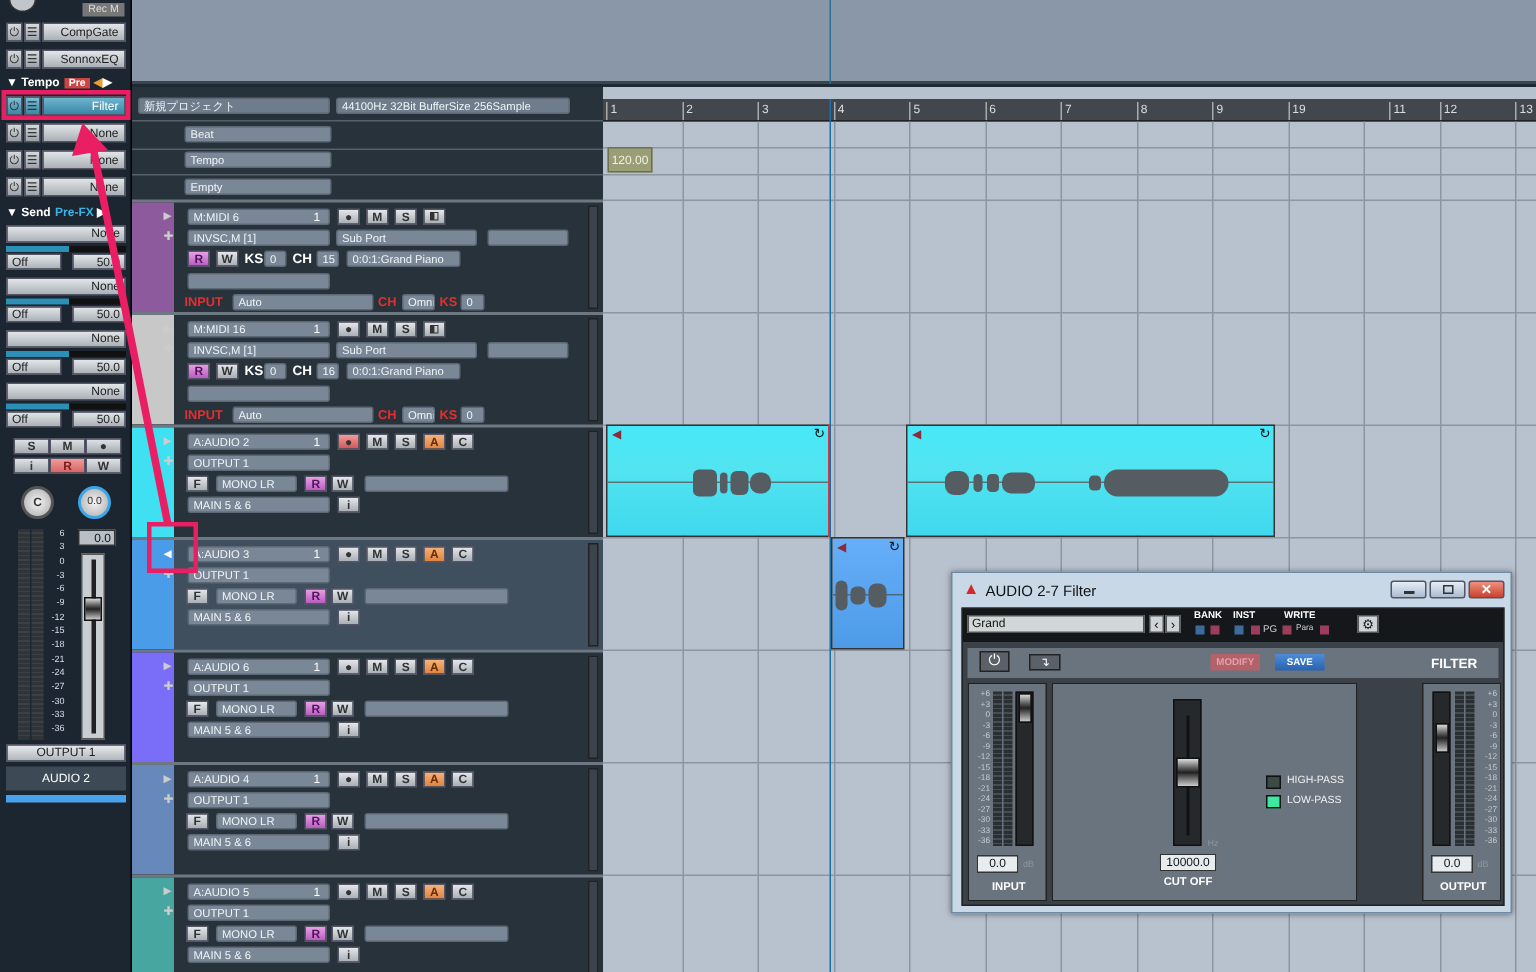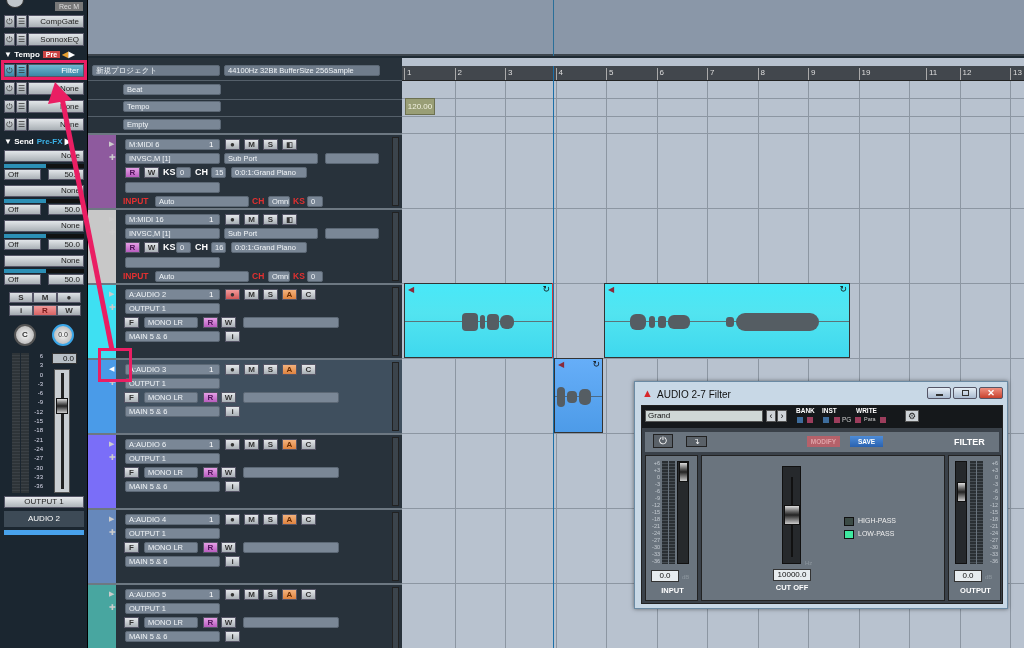--- a/index.html
+++ b/index.html
@@ -475,21 +475,21 @@
       <div class="abs" style="left:16px;top:5px;width:6px;height:103px;background:repeating-linear-gradient(#2a2f33 0 2px,#454c52 2px 3px)"></div>
       <div class="abs" style="left:23px;top:5px;width:6px;height:103px;background:repeating-linear-gradient(#2a2f33 0 2px,#454c52 2px 3px)"></div>
       <div class="fader" style="left:31px;top:5px;width:12px;height:103px">
         <div class="cap" style="left:1px;top:0;width:9px;height:20px"></div>
       </div>
       <div class="valbox" style="left:5px;top:114px;width:28px">0.0</div>
       <div class="abs" style="left:36px;top:118px;font-size:6px;color:#8d969e">dB</div>
       <div class="plabel" style="left:0;top:130px;width:53px">INPUT</div>
     </div>
 
-    <div class="pl" style="left:59px;top:49px;width:244px;height:146px">
+    <div class="pl" style="left:59px;top:49px;width:204px;height:146px">
       <div class="fader" style="left:80px;top:10px;width:19px;height:98px">
         <div class="abs" style="left:8px;top:10px;width:2px;height:80px;background:#111"></div>
         <div class="cap" style="left:1px;top:38px;width:16px;height:20px"></div>
       </div>
       <div class="abs" style="left:103px;top:104px;font-size:6px;color:#8d969e">Hz</div>
       <div class="valbox" style="left:71px;top:113px;width:38px">10000.0</div>
       <div class="plabel" style="left:60px;top:127px;width:60px">CUT OFF</div>
       <div class="abs" style="left:142px;top:61px;width:10px;height:9px;background:#3b4a45;border:1px solid #111"></div>
       <div class="abs" style="left:156px;top:61px;font-size:7px;color:#eee">HIGH-PASS</div>
       <div class="abs" style="left:142px;top:74px;width:10px;height:9px;background:#3ee8a0;border:1px solid #111"></div>

